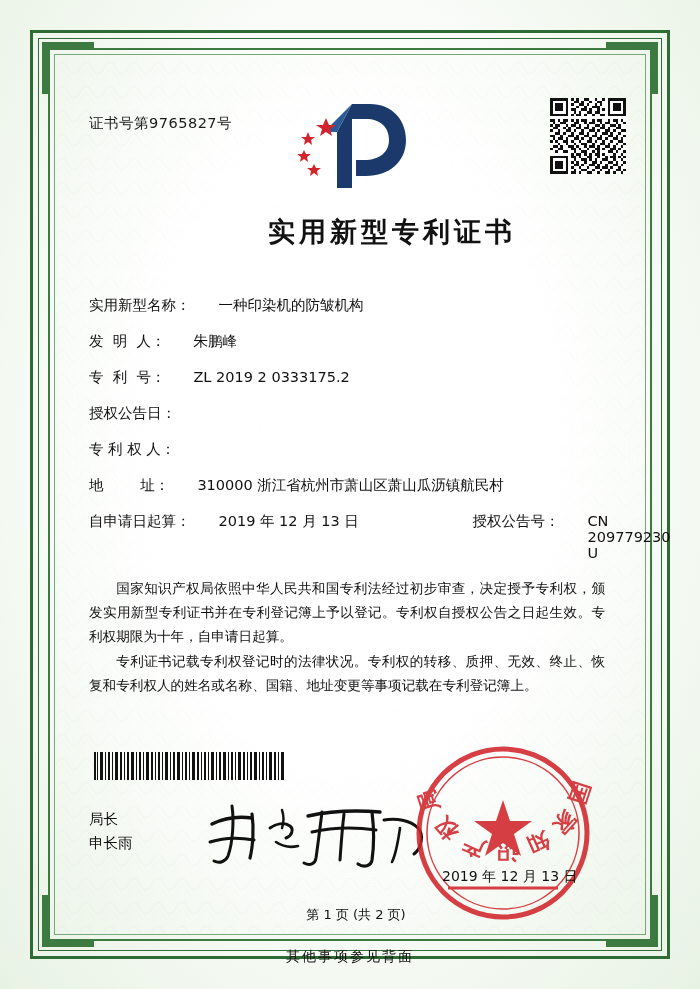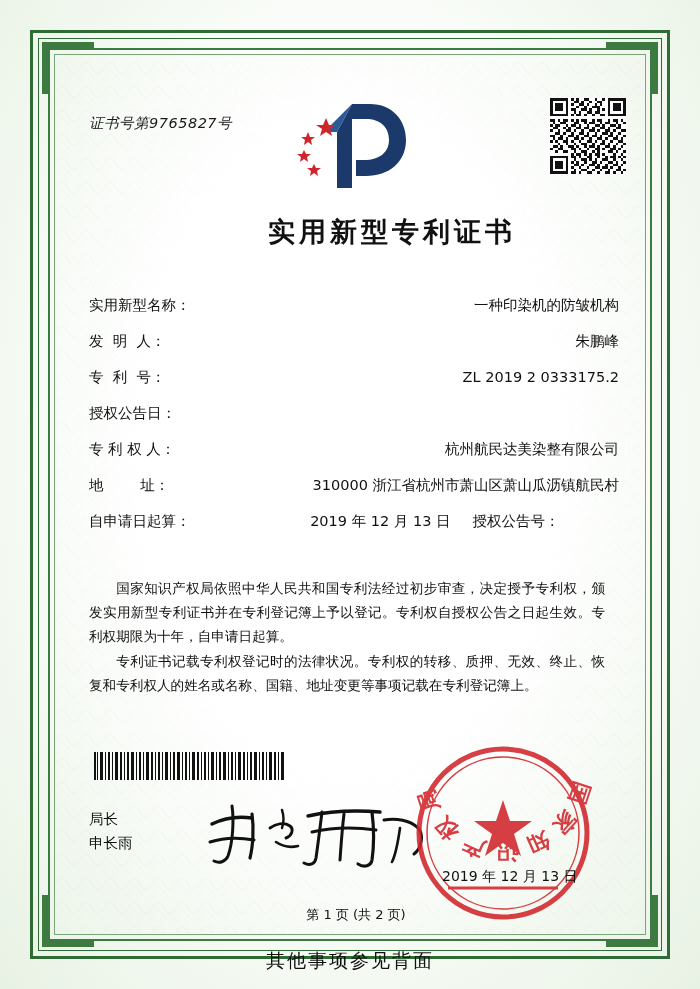--- a/index.html
+++ b/index.html
@@ -76,21 +76,20 @@
   }
 
   .cert-number {
     position: absolute;
     left: 33px;
     top: 58px;
     font-size: 14.5px;
     color: #1a1a1a;
     letter-spacing: 0.5px;
     white-space: nowrap;
-    font-style: italic;
   }
 
   .emblem {
     position: absolute;
     left: 238px;
     top: 42px;
     width: 120px;
     height: 95px;
   }
 
@@ -130,21 +129,20 @@
     color: #111111;
     gap: 22px;
   }
   .field-label {
     white-space: pre;
     flex: 0 0 auto;
   }
   .field-value {
     margin-left: 6px;
     flex: 1 1 auto;
-    text-align: right;
   }
   .field-row.split .field-value {
     flex: 0 0 auto;
     min-width: 232px;
   }
   .field-label2 {
     white-space: pre;
     flex: 0 0 auto;
   }
   .field-value2 {
@@ -217,21 +215,21 @@
     font-size: 13px;
     color: #111111;
   }
 
   .footer-note {
     position: absolute;
     left: 0;
     top: 948px;
     width: 700px;
     text-align: center;
-    font-size: 19px;
+    font-size: 14px;
     letter-spacing: 2px;
     color: #111111;
   }
 </style>
 </head>
 <body>
 
 <div class="certificate">
 
   <div class="frame-outer"></div>
@@ -525,30 +523,30 @@
       </div>
       <div class="field-row">
         <span class="field-label">专  利  号：</span>
         <span class="field-value">ZL 2019 2 0333175.2</span>
       </div>
       <div class="field-row">
         <span class="field-label">授权公告日：</span>
       </div>
       <div class="field-row">
         <span class="field-label">专 利 权 人：</span>
-        <span class="field-value">杭州航民达美染整有限公司</span>
       </div>
       <div class="field-row">
         <span class="field-label">地        址：</span>
         <span class="field-value">310000 浙江省杭州市萧山区萧山瓜沥镇航民村</span>
       </div>
       <div class="field-row split">
         <span class="field-label">自申请日起算：</span>
         <span class="field-value">2019 年 12 月 13 日</span>
         <span class="field-label2">授权公告号：</span>
+        <span class="field-value2">CN 209779230 U</span>
       </div>
     </div>
 
     <div class="paragraphs">
       <p>国家知识产权局依照中华人民共和国专利法经过初步审查，决定授予专利权，颁发实用新型专利证书并在专利登记簿上予以登记。专利权自授权公告之日起生效。专利权期限为十年，自申请日起算。</p>
       <p>专利证书记载专利权登记时的法律状况。专利权的转移、质押、无效、终止、恢复和专利权人的姓名或名称、国籍、地址变更等事项记载在专利登记簿上。</p>
     </div>
 
     <svg class="barcode" viewBox="0 0 190 28" shape-rendering="crispEdges">
       <g fill="#111111">

